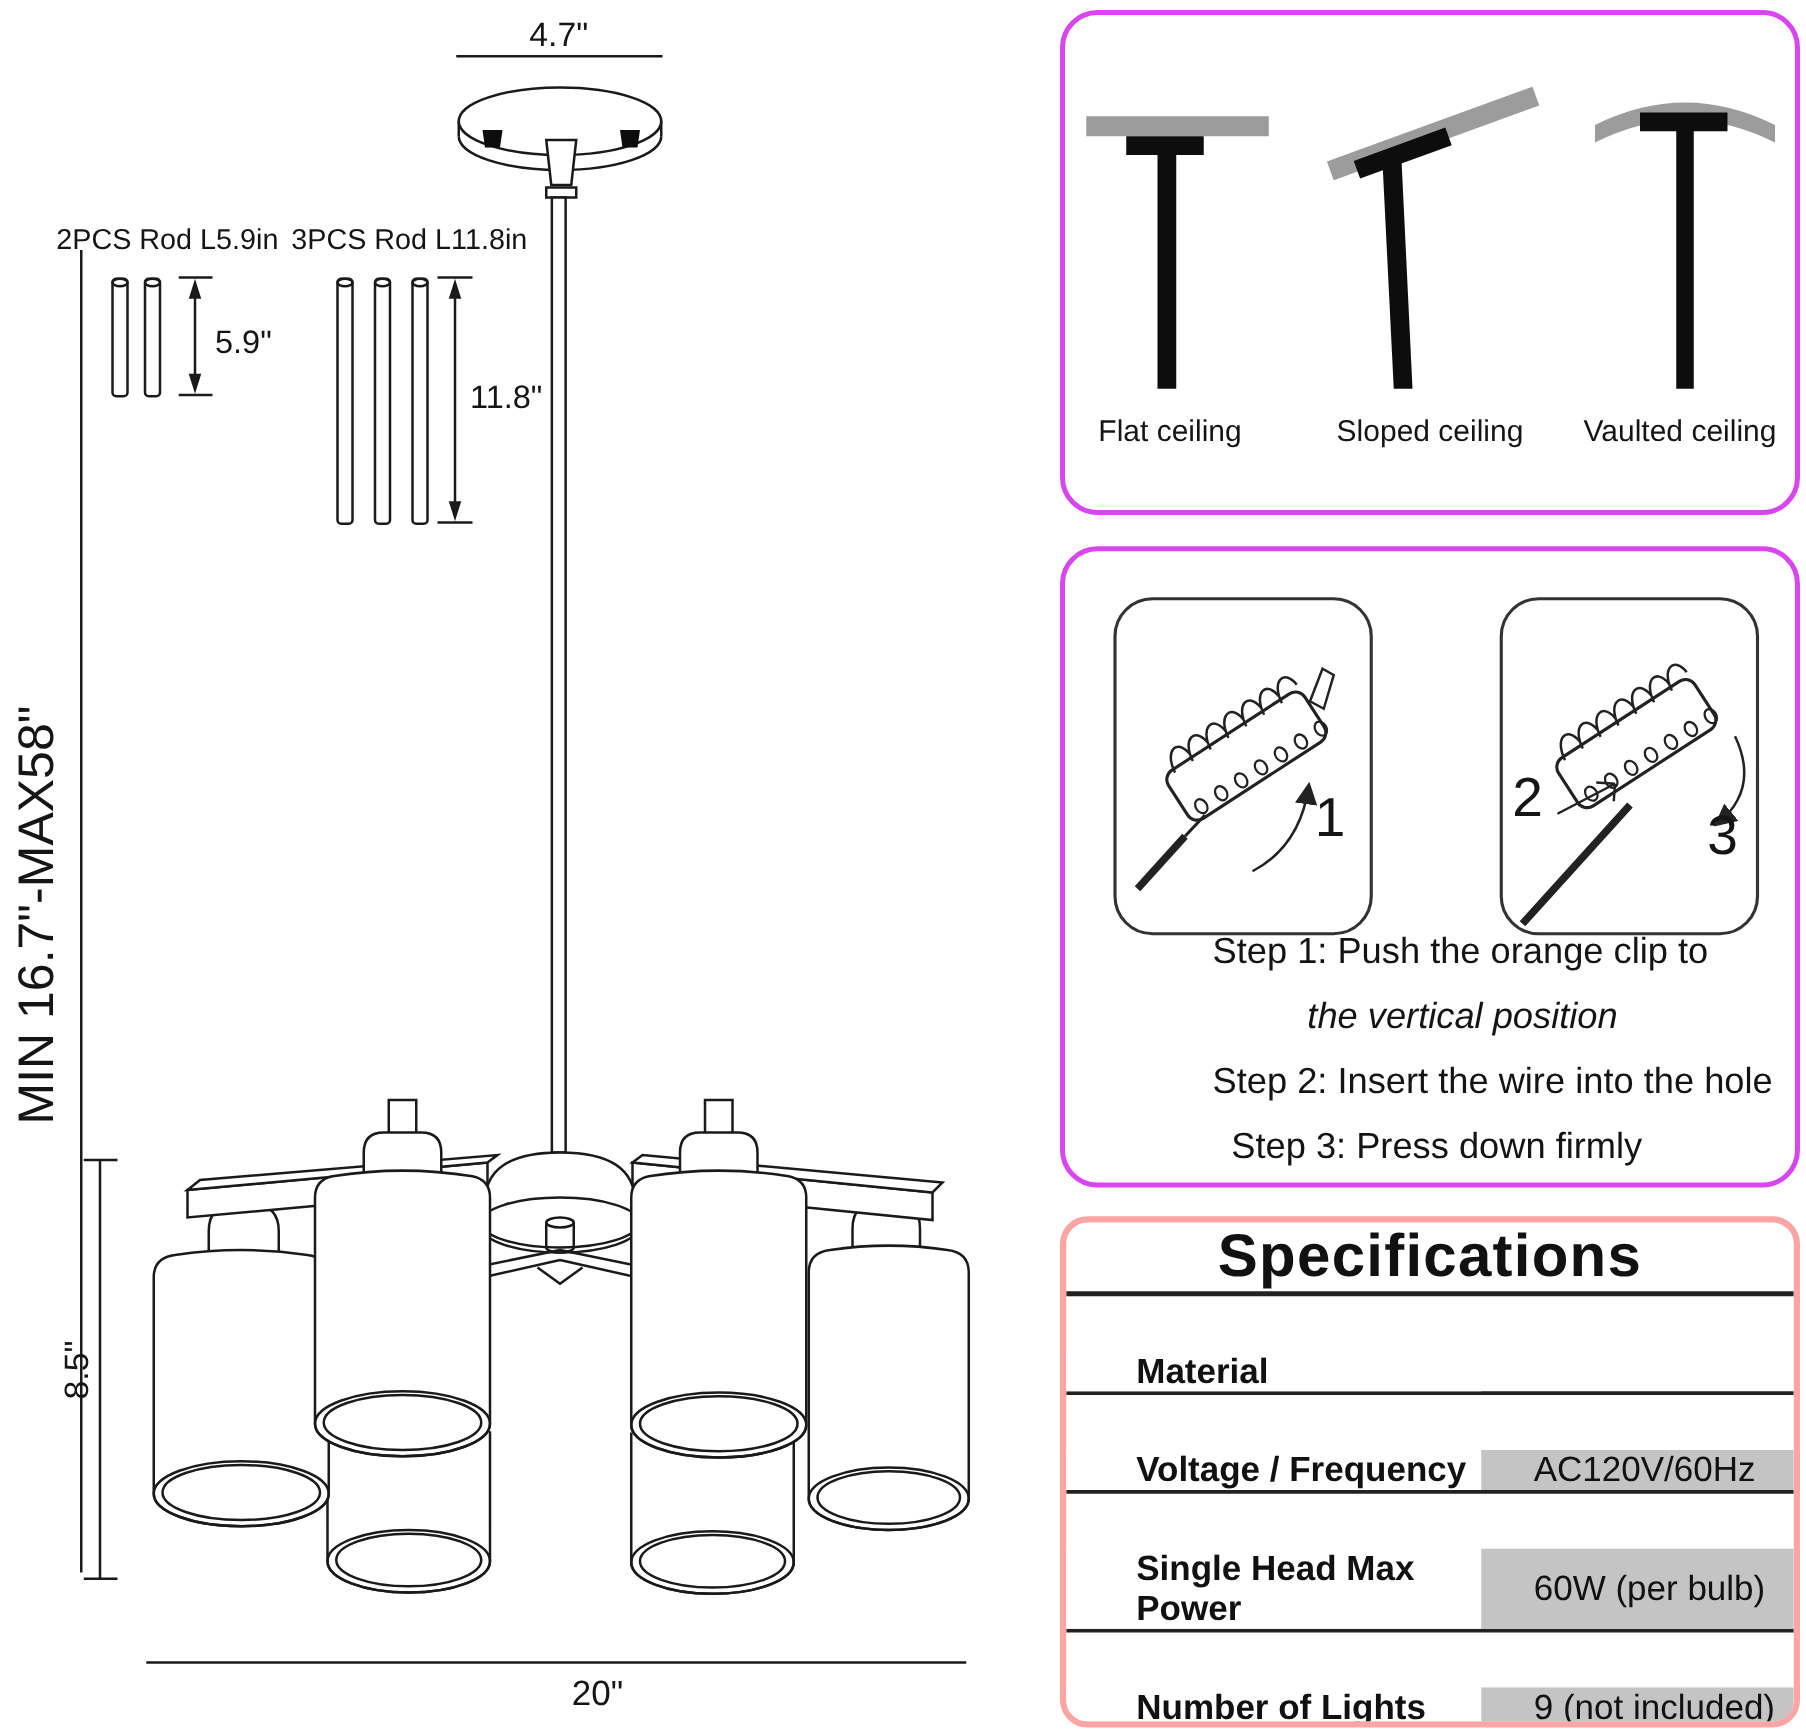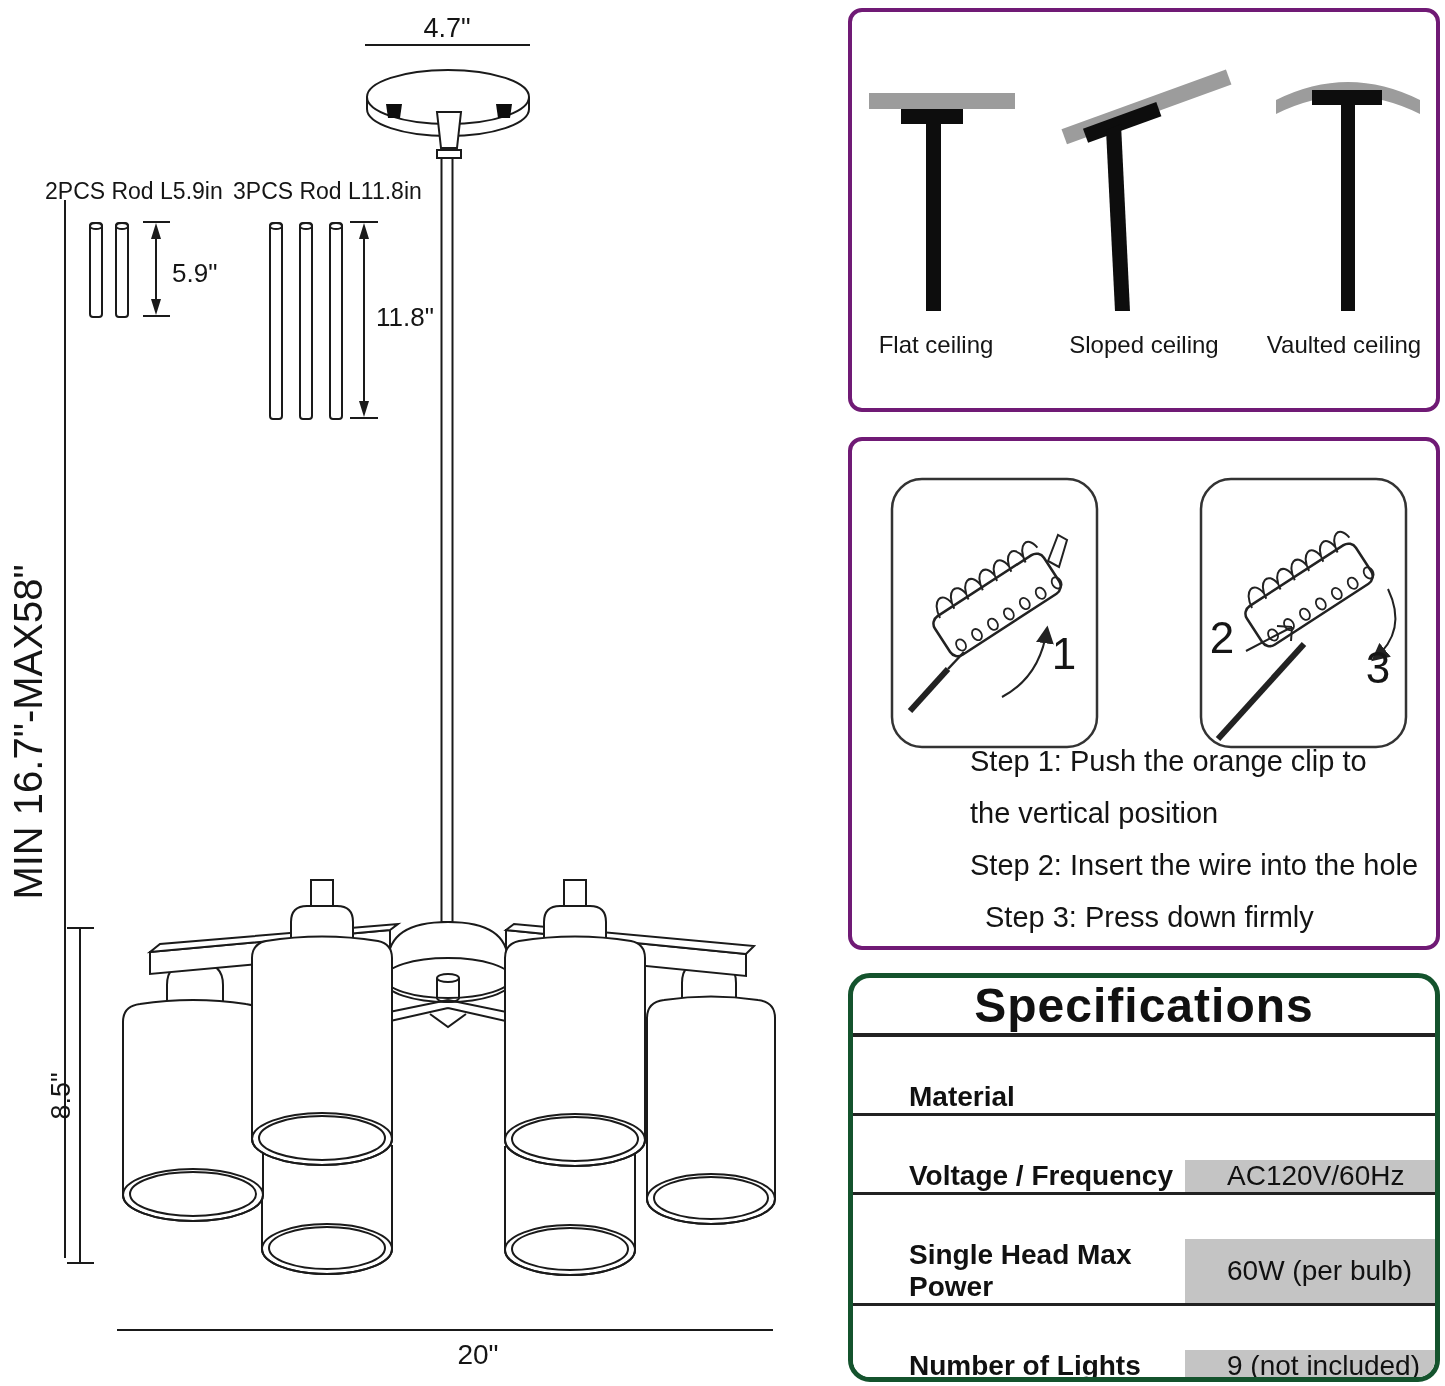--- a/index.html
+++ b/index.html
@@ -1,24 +1,24 @@
 <!DOCTYPE html>
 <html><head>
 <meta charset="utf-8">
 <style>
   html,body{margin:0;padding:0;background:#ffffff;}
   #page{position:relative;width:1445px;height:1386px;background:#fff;overflow:hidden;
         font-family:"Liberation Sans",sans-serif;color:#111;}
   svg text{font-family:"Liberation Sans",sans-serif;fill:#151515;}
   .panel{position:absolute;box-sizing:border-box;background:#fff;}
-  .panel.rounded{border:4px solid #701a75;border-radius:14px;}
+  .panel.rounded{border:4px solid #d946ef;border-radius:30px;}
   #ceiling-panel{left:848px;top:8px;width:592px;height:404px;}
   #steps-panel{left:848px;top:437px;width:592px;height:513px;}
   #steps-panel .step-line{position:absolute;font-size:29px;white-space:nowrap;color:#141414;}
-  #specs-panel{left:848px;top:973px;width:592px;height:409px;border:5px solid #14532d;
+  #specs-panel{left:848px;top:973px;width:592px;height:409px;border:5px solid #fca5a5;
                border-radius:22px;overflow:hidden;display:flex;flex-direction:column;gap:44px;}
   .specs-title{height:72px;display:flex;align-items:center;justify-content:center;
                font-weight:bold;font-size:48px;border-bottom:4px solid #222;letter-spacing:1px;}
   .specs-row{flex:1;display:flex;border-bottom:3px solid #222;}
   .specs-row:last-child{border-bottom:none;}
   .spec-label{width:332px;display:flex;align-items:center;padding-left:56px;
               font-weight:bold;font-size:28px;box-sizing:border-box;background:#fff;}
   .spec-value{flex:1;background:#c4c4c4;display:flex;align-items:center;
               padding-left:42px;font-size:28px;}
   .absfill{position:absolute;left:0;top:0;}
@@ -205,21 +205,21 @@
         <path d="M394,210 L440,186 M440,186 l-15,-1 M440,186 l-1,14" fill="none" stroke="#222" stroke-width="2"></path>
         <path d="M536,148 q20,42 -14,70" fill="none" stroke="#222" stroke-width="2" marker-end="url(#ah)"></path>
       </g>
 
       <text x="212" y="228" text-anchor="middle" font-size="44">1</text>
       <text x="370" y="212" text-anchor="middle" font-size="44">2</text>
       <text x="526" y="242" text-anchor="middle" font-size="44">3</text>
     </svg>
 
     <div class="step-line" style="left:118px;top:304px;">Step 1: Push the orange clip to</div>
-    <div class="step-line" style="left:118px;top:356px;width:400px;text-align:left;">the vertical position</div>
+    <div class="step-line" style="left:118px;top:356px;width:400px;text-align:center;font-style:italic;">the vertical position</div>
     <div class="step-line" style="left:118px;top:408px;">Step 2: Insert the wire into the hole</div>
     <div class="step-line" style="left:133px;top:460px;">Step 3: Press down firmly</div>
   </div>
 
   <div id="specs-panel" class="panel">
     <div class="specs-title">Specifications</div>
 
     <div class="specs-row">
       <div class="spec-label">Material</div>
     </div>

